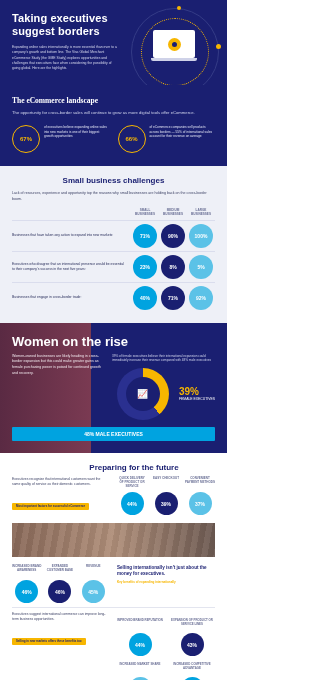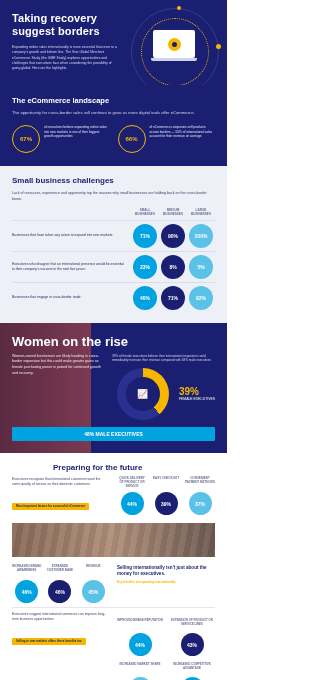--- a/index.html
+++ b/index.html
@@ -57,27 +57,27 @@
   .laptop .base{background:#cfd2e8;height:3px;width:46px;border-radius:0 0 2px 2px;margin-left:-2px;}
   .cam{width:13px;height:13px;border-radius:50%;background:#f7b600;position:relative;}
   .cam:after{content:"";position:absolute;left:4px;top:4px;width:5px;height:5px;border-radius:50%;background:#1a1f71;}
   .dot{position:absolute;border-radius:50%;background:#f7b600;}
   .d1{width:5px;height:5px;right:0;top:38px;}
   .d2{width:4px;height:4px;right:40px;top:0px;}
 
   
   .sec{padding:10px 12px;}
   .sec h2{
-    font-size:8px;margin:0 0 6px 0;font-weight:bold;color:#1a1f71;line-height:1.15;
+    font-size:8px;margin:0 0 6px 0;font-weight:bold;color:#1a1f71;line-height:1.15;text-align:center;
   }
   .sec .lead{font-size:3.6px;line-height:1.55;margin:0 0 7px 0;color:#3a3f63;}
 
   
   .landscape{background:#1a1f71;color:#fff;padding:11px 12px 13px 12px;}
-  .landscape h2{color:#fff;font-size:7.5px;margin:0 0 5px 0;}
+  .landscape h2{color:#fff;font-size:7.5px;margin:0 0 5px 0;font-family:Liberation Serif, serif;}
   .landscape .lead{color:#cfd3ec;font-size:4.2px;line-height:1.5;margin:0 0 9px 0;}
   .stat-row{display:flex;gap:8px;}
   .stat{flex:1;display:flex;gap:4px;align-items:flex-start;}
   .stat .circ{
     flex:none;width:26px;height:26px;border-radius:50%;
     border:1.5px solid #f7b600;display:flex;align-items:center;justify-content:center;
     font-size:6px;font-weight:bold;color:#f7b600;
   }
   .stat .txt{font-size:3.2px;line-height:1.45;color:#e2e4f4;}
 
@@ -179,21 +179,21 @@
       <span class="dot d2"></span>
 
       <div class="laptop">
         <div class="screen">
           <span class="cam"></span>
         </div>
         <div class="base"></div>
       </div>
     </div>
     <h1>
-      <span>Taking recovery</span><br>
+      <span>Taking executives</span><br>
       <span>suggest borders</span>
     </h1>
     <p>Expanding online sales internationally is more essential than ever to a company's growth and bottom line. The Visa Global Merchant eCommerce Study (the GME Study) explores opportunities and challenges that executives face when considering the possibility of going global. Here are the highlights.</p>
   </div>
 
   <div class="landscape">
     <h2>The eCommerce landscape</h2>
     <p class="lead">The opportunity for cross-border sales will continue to grow as more digital tools offer eCommerce.</p>
     <div class="stat-row">
       <div class="stat">

